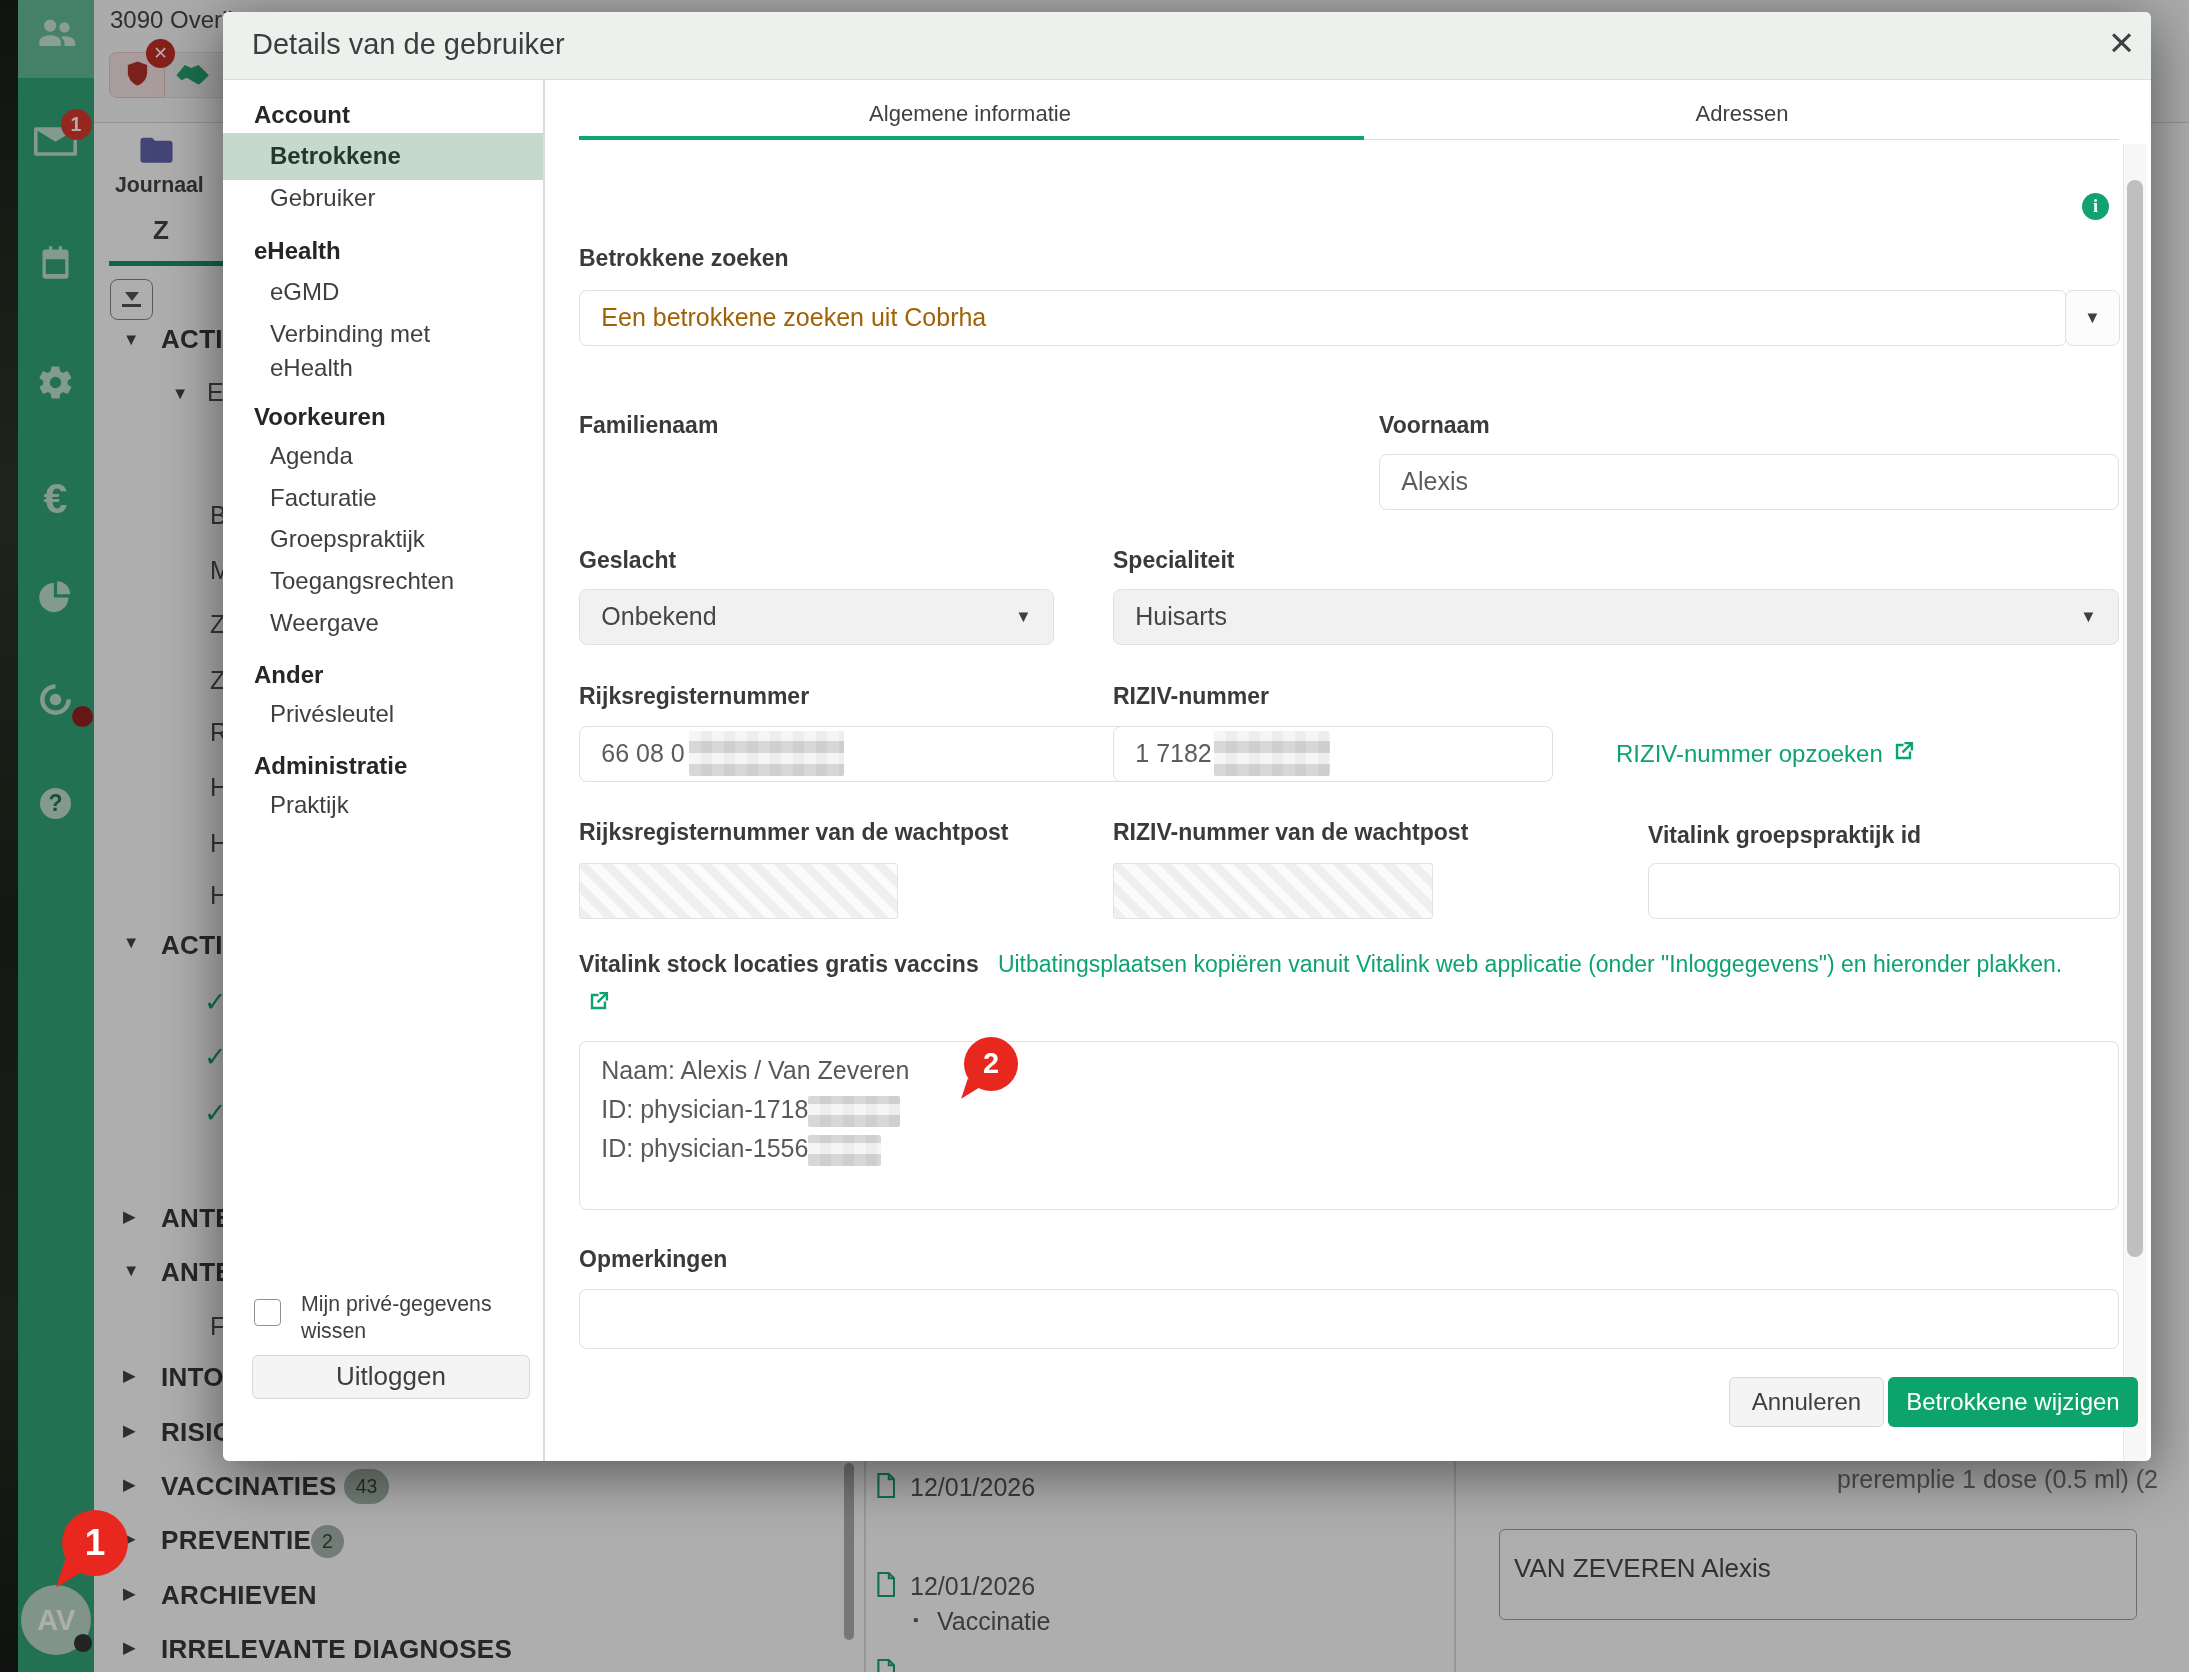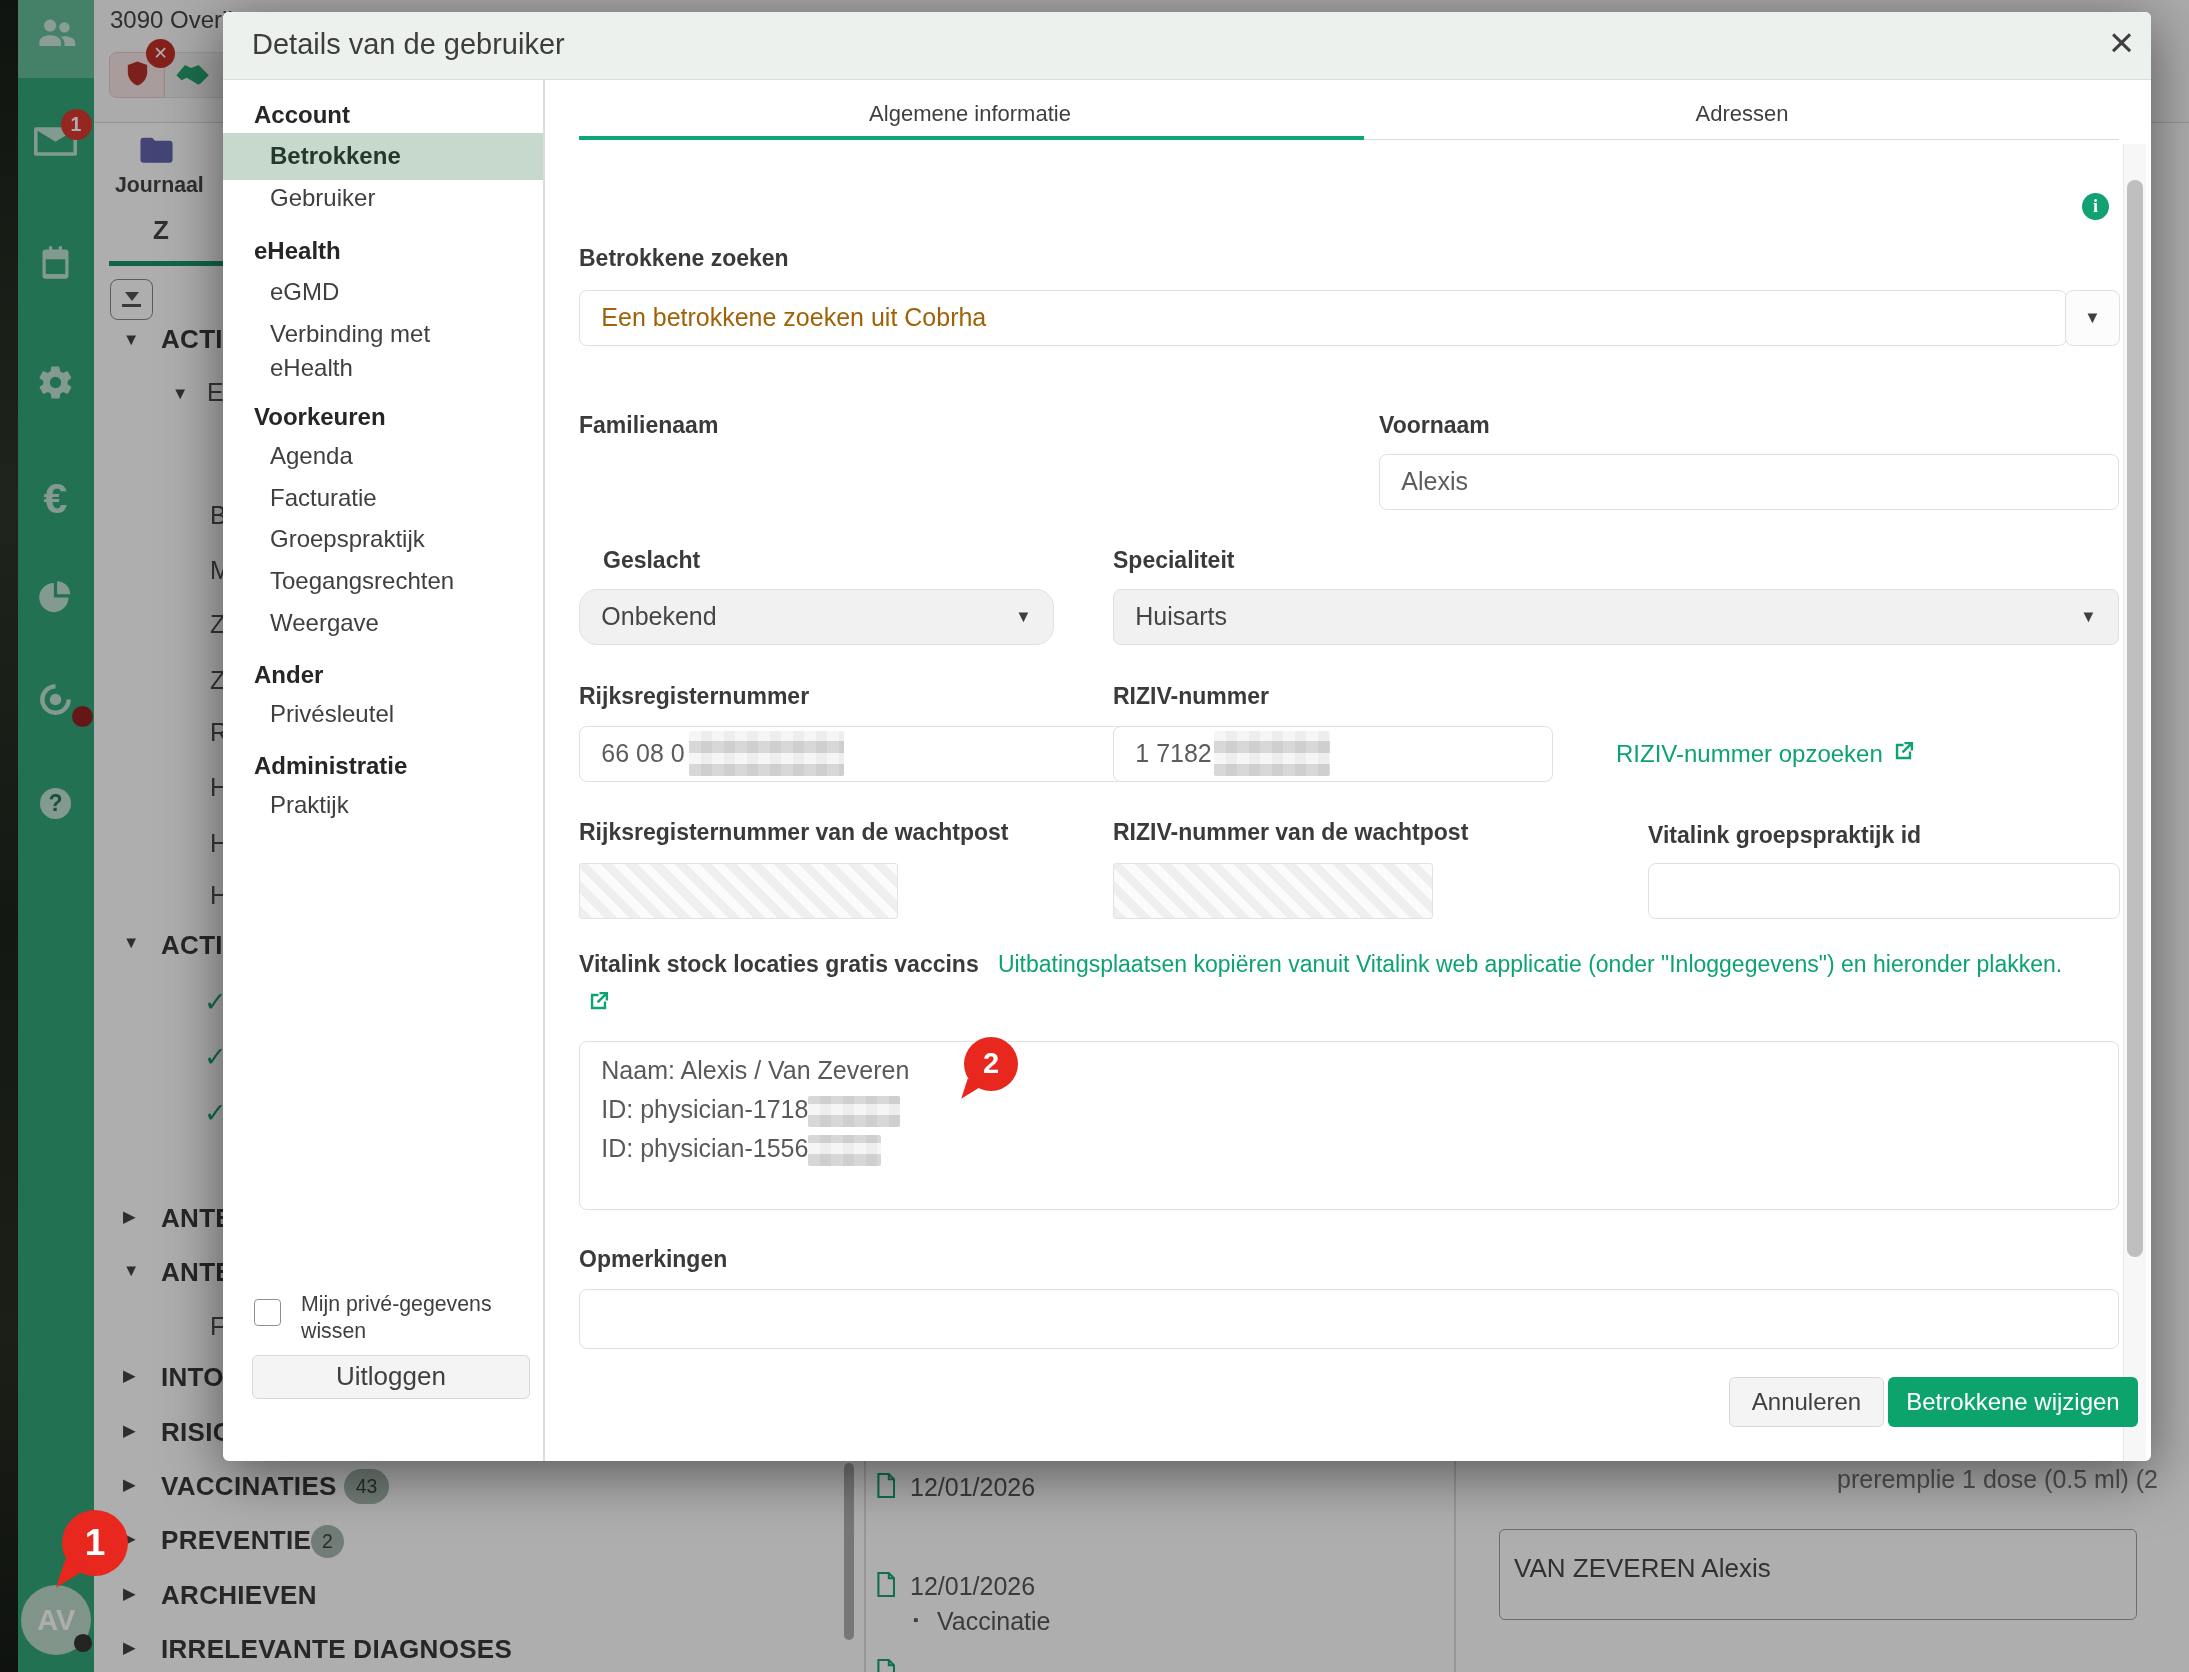--- a/index.html
+++ b/index.html
@@ -252,22 +252,22 @@
     <div class="inp" style="left:1842px;top:278px;width:55px;padding:0;justify-content:center;background:#fcfcfc;">
         <span class="caret">▼</span>
       </div>
 
     <span class="abs lbl" style="left:356px;top:400px;">Familienaam</span>
     <span class="abs lbl" style="left:1156px;top:400px;">Voornaam</span>
     <div class="inp" style="left:1156px;top:442px;width:740px;">
         <span>Alexis</span>
       </div>
 
-    <span class="abs lbl" style="left:356px;top:535px;margin-left:24px;">Geslacht</span>
-    <div class="inp sel" style="left:356px;top:577px;width:475px;border-radius:18px;">
+    <span class="abs lbl" style="left:356px;top:535px;">Geslacht</span>
+    <div class="inp sel" style="left:356px;top:577px;width:475px;">
         <span>Onbekend</span>
         <span class="caret">▼</span>
       </div>
     <span class="abs lbl" style="left:890px;top:535px;">Specialiteit</span>
     <div class="inp sel" style="left:890px;top:577px;width:1006px;">
         <span>Huisarts</span>
         <span class="caret">▼</span>
       </div>
 
     <span class="abs lbl" style="left:356px;top:671px;">Rijksregisternummer</span>

